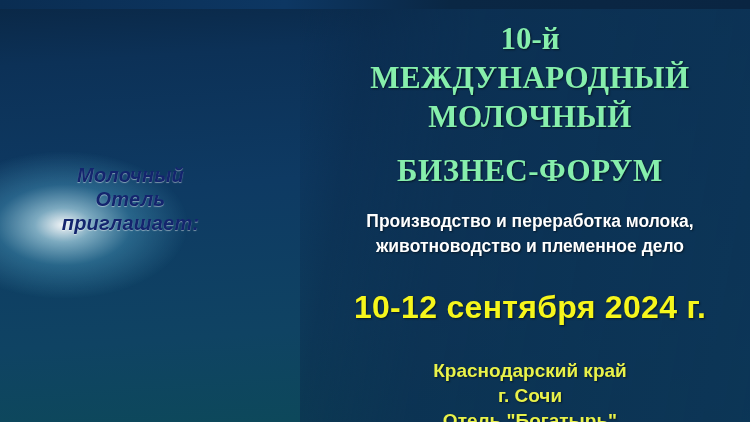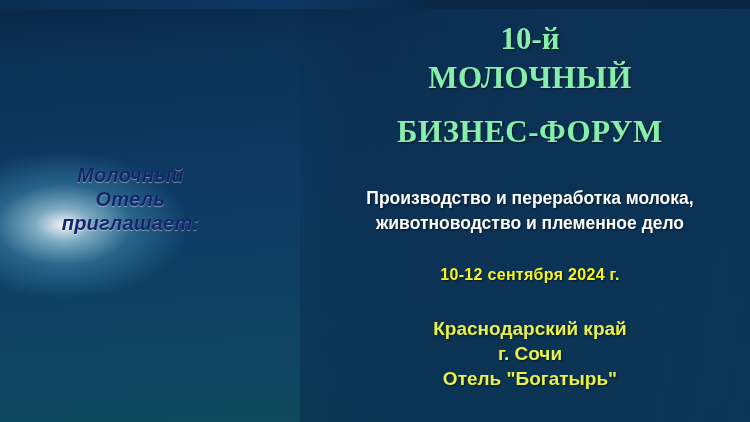--- a/index.html
+++ b/index.html
@@ -104,34 +104,34 @@
     letter-spacing: 0.5px;
   }
   .title-line4 {
     font-size: 31px;
     padding-top: 8px;
     letter-spacing: 0.5px;
     margin-top: 15px;
   }
 
   .subtitle {
-    margin-top: 39px;
+    margin-top: 23px;
     font-family: "Liberation Sans", sans-serif;
     font-weight: bold;
     font-size: 17.5px;
     line-height: 25px;
     color: #ffffff;
     text-shadow: 1px 1px 2px rgba(0,0,0,0.5);
   }
 
   .date {
     margin-top: 30px;
     font-family: "Liberation Sans", sans-serif;
     font-weight: bold;
-    font-size: 16px;
+    font-size: 32px;
     color: #f6f61c;
     text-shadow: 1px 1px 2px rgba(0,0,0,0.55);
     letter-spacing: 0.3px;
   }
 
   .venue {
     margin-top: 32px;
     font-family: "Liberation Sans", sans-serif;
     font-weight: bold;
     font-size: 19px;
@@ -259,20 +259,21 @@
 
   <div class="left-text">
     <div>Молочный</div>
     <div>Отель</div>
     <div>приглашает:</div>
   </div>
 
   <div class="right-col">
 
     <div class="title title-line1">10-й</div>
+    <div class="title title-line2">МЕЖДУНАРОДНЫЙ</div>
     <div class="title title-line3">МОЛОЧНЫЙ</div>
     <div class="title title-line4">БИЗНЕС-ФОРУМ</div>
 
     <div class="subtitle">
       <div>Производство и переработка молока,</div>
       <div>животноводство и племенное дело</div>
     </div>
 
     <div class="date">10-12 сентября 2024 г.</div>
 

